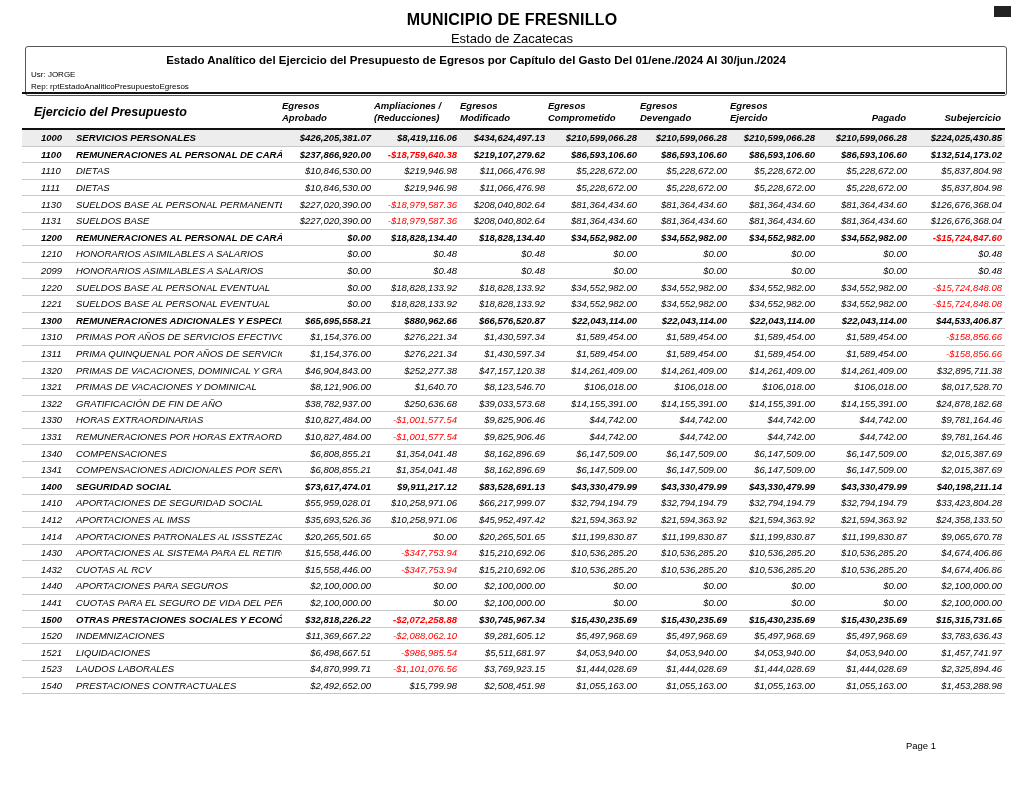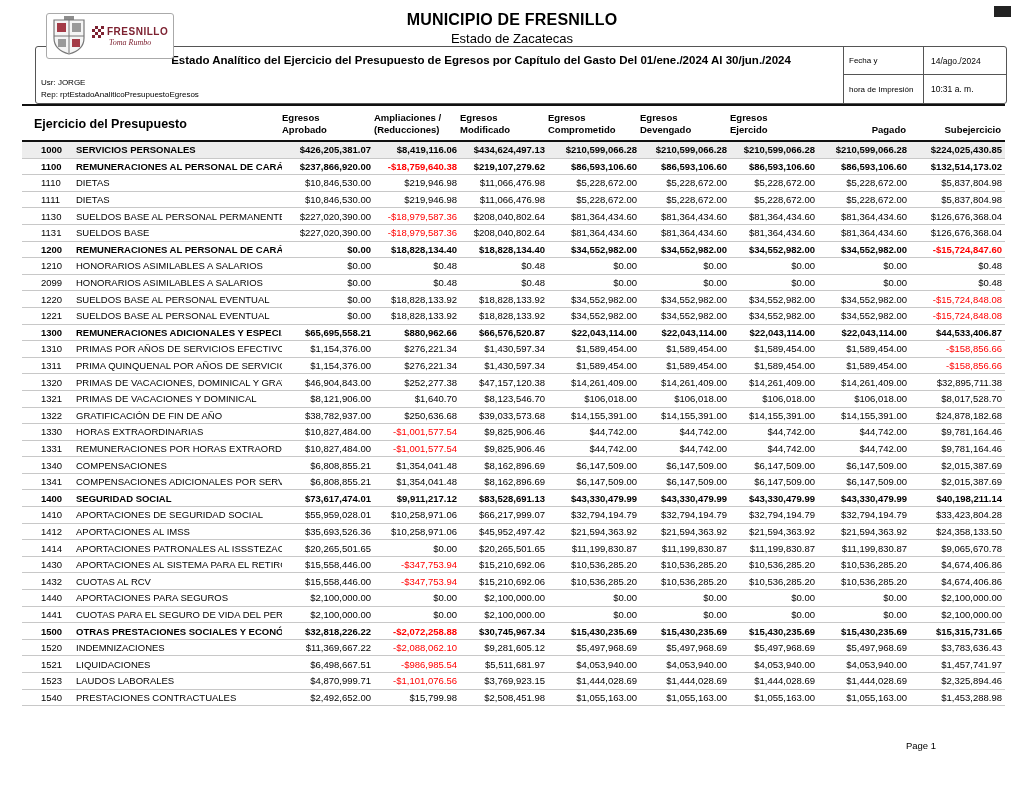--- a/index.html
+++ b/index.html
@@ -4,41 +4,41 @@
 <style>
   * { margin:0; padding:0; box-sizing:border-box; }
   html,body { width:1024px; height:791px; }
   body { font-family:"Liberation Sans", sans-serif; color:#000; background:#fff; }
   .page { position:relative; width:1024px; height:791px; overflow:hidden; background:#fff; }
 
   
   .muni  { position:absolute; top:11px; left:0; right:0; text-align:center; font-size:16px; font-weight:bold; letter-spacing:0.2px; }
   .state { position:absolute; top:31px; left:0; right:0; text-align:center; font-size:13px; font-weight:normal; }
 
-  .hdr-box { position:absolute; left:25px; right:17px; top:46px; height:58px; border:1px solid #555; border-radius:3px;margin-left:10px; }
+  .hdr-box { position:absolute; left:25px; right:17px; top:46px; height:50px; border:1px solid #555; border-radius:3px; }
   .report-title { position:absolute; top:7px; left:95px; right:175px; text-align:center; font-size:11.5px; font-weight:bold; white-space:nowrap; overflow:hidden; }
   .usr-rep { position:absolute; left:5px; bottom:3px; font-size:8px; line-height:11.5px; }
 
   .date-box { position:absolute; top:0; right:0; height:100%; width:163px; border-left:1px solid #555;
               display:grid; grid-template-columns:80px 1fr; grid-template-rows:1fr 1fr; }
   .dl { font-size:8px; padding-left:5px; display:flex; align-items:center; border-right:1px solid #555; }
   .dv { font-size:8.5px; padding-left:7px; display:flex; align-items:center; }
   .b-bot { border-bottom:1px solid #555; }
 
   .logo-group { position:absolute; left:46px; top:13px; display:flex; gap:6px; align-items:center;
                 background:#fff; padding:2px 5px; border:1px solid #aaa; border-radius:3px; z-index:2; }
   .wordmark { text-align:center; }
   .wm-row { display:flex; align-items:center; gap:3px; }
   .wm-checker { width:12px; height:12px; background:repeating-conic-gradient(#7d2231 0 25%, #fff 0 50%) 0 0/6px 6px; }
   .wm-text { font-size:10px; font-weight:bold; color:#7d2231; letter-spacing:0.5px; }
   .wm-tag  { font-size:8px; font-style:italic; color:#7d2231; font-family:"Liberation Serif", serif; }
   .corner-mark { position:absolute; top:6px; right:13px; width:17px; height:11px; background:#222; }
 
   
-  .table { position:absolute; top:104px; left:22px; right:19px; }
+  .table { position:absolute; top:92px; left:22px; right:19px;font-style:italic; }
   .thead, .trow { display:grid; grid-template-columns:46px 214px 92px 86px 88px 92px 90px 88px 92px 95px; }
   .thead { border-top:2px solid #111; border-bottom:2px solid #111; padding:6px 0 4px; }
   .hcell.main { grid-column:span 2; align-self:center; font-size:12.5px; font-weight:bold; padding-left:12px; }
   .hcell.col  { white-space:pre-line; font-size:9.5px; font-weight:bold; align-self:end; line-height:12px; }
   .hcell.col.r { text-align:right; padding-right:4px; }
 
   .trow { height:16.6px; align-items:center; border-bottom:1px solid #c8c8c8; }
   .trow.shaded { background:#ededed; }
   .trow.bold .cell { font-weight:bold; }
   .cell { font-size:9.5px; overflow:hidden; white-space:nowrap; }
@@ -47,56 +47,31 @@
   .cell.num  { text-align:right; padding-right:3px; }
   .neg { color:#f00; }
 
   .footer-page { position:absolute; bottom:40px; right:88px; font-size:9.5px; }
 </style>
 </head>
 <body>
 
 <div class="page">
 
-  <div class="logo-group">
-    <svg width="34" height="40" viewBox="0 0 34 40">
-      <rect x="12" y="0" width="10" height="4" fill="#8d8d8d"></rect>
-      <path d="M2 4 h30 v18 q0 12 -15 16 q-15 -4 -15 -16 z" fill="#f5f5f5" stroke="#777" stroke-width="1.2"></path>
-      <line x1="17" y1="4" x2="17" y2="37" stroke="#777" stroke-width="1"></line>
-      <line x1="2" y1="20" x2="32" y2="20" stroke="#777" stroke-width="1"></line>
-      <rect x="5" y="7" width="9" height="9" fill="#a43b47"></rect>
-      <rect x="20" y="7" width="9" height="9" fill="#9a9a9a"></rect>
-      <rect x="6" y="23" width="8" height="8" fill="#9a9a9a"></rect>
-      <rect x="20" y="23" width="8" height="8" fill="#a43b47"></rect>
-    </svg>
-    <div class="wordmark">
-      <div class="wm-row">
-        <div class="wm-checker"></div>
-        <div class="wm-text">FRESNILLO</div>
-      </div>
-      <div class="wm-tag">Toma Rumbo</div>
-    </div>
-  </div>
 
   <div class="corner-mark"></div>
 
   <div class="muni">MUNICIPIO DE FRESNILLO</div>
   <div class="state">Estado de Zacatecas</div>
 
   <div class="hdr-box">
     <div class="report-title">Estado Analítico del Ejercicio del Presupuesto de Egresos por Capítulo del Gasto Del 01/ene./2024 Al 30/jun./2024</div>
     <div class="usr-rep">
       <div>Usr: JORGE</div>
       <div>Rep: rptEstadoAnaliticoPresupuestoEgresos</div>
-    </div>
-    <div class="date-box">
-      <div class="dl b-bot">Fecha y</div>
-      <div class="dv b-bot">14/ago./2024</div>
-      <div class="dl">hora de Impresión</div>
-      <div class="dv">10:31 a. m.</div>
     </div>
   </div>
 
   <div class="table">
     <div class="thead" id="thead">
       <div class="hcell main">Ejercicio del Presupuesto</div>
 
     <div class="hcell col">Egresos
 Aprobado</div>
         <div class="hcell col">Ampliaciones /

